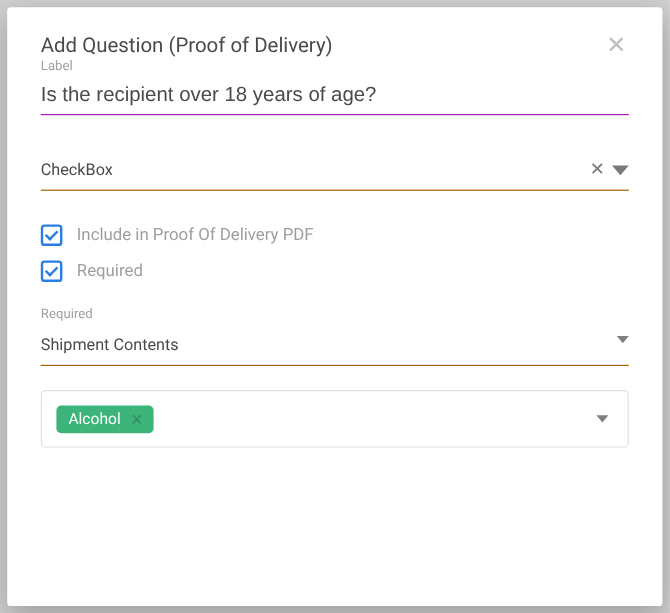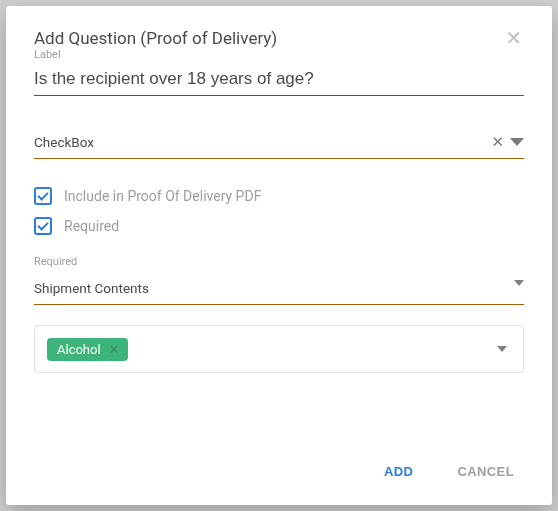--- a/index.html
+++ b/index.html
@@ -228,18 +228,14 @@
   </div>
 
   <div class="tag-box">
     <span class="tag">
       <span>Alcohol</span>
       <button class="tag-remove">✕</button>
     </span>
     <span class="chevron-down small tag-chevron"></span>
   </div>
 
-  <div class="footer">
-    <button class="btn btn-primary">ADD</button>
-    <button class="btn btn-secondary">CANCEL</button>
-  </div>
 
 </div>
 
 </body></html>

